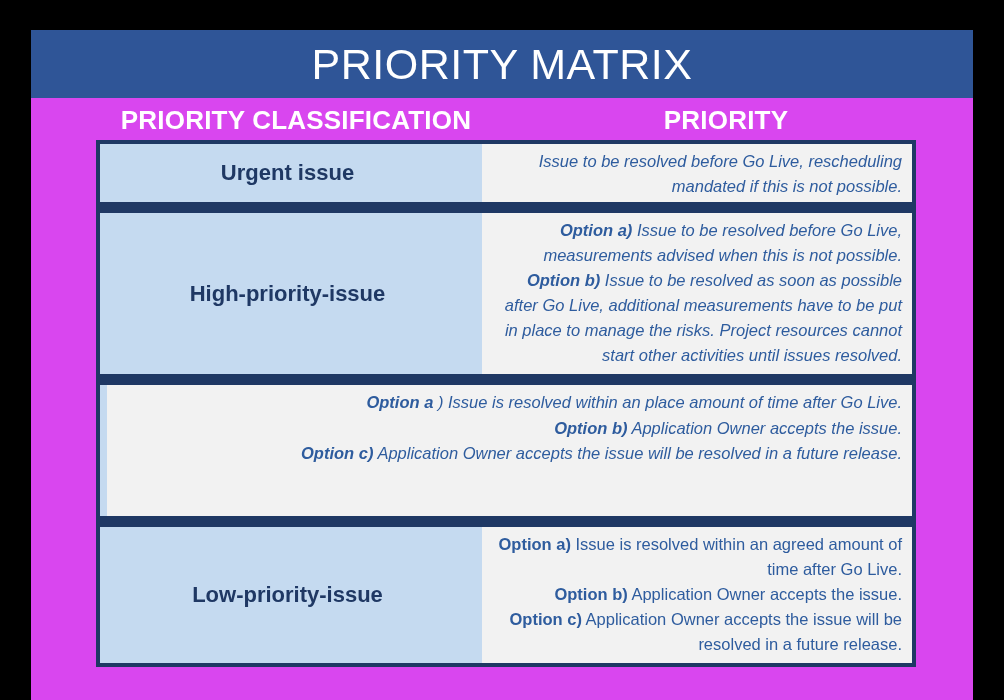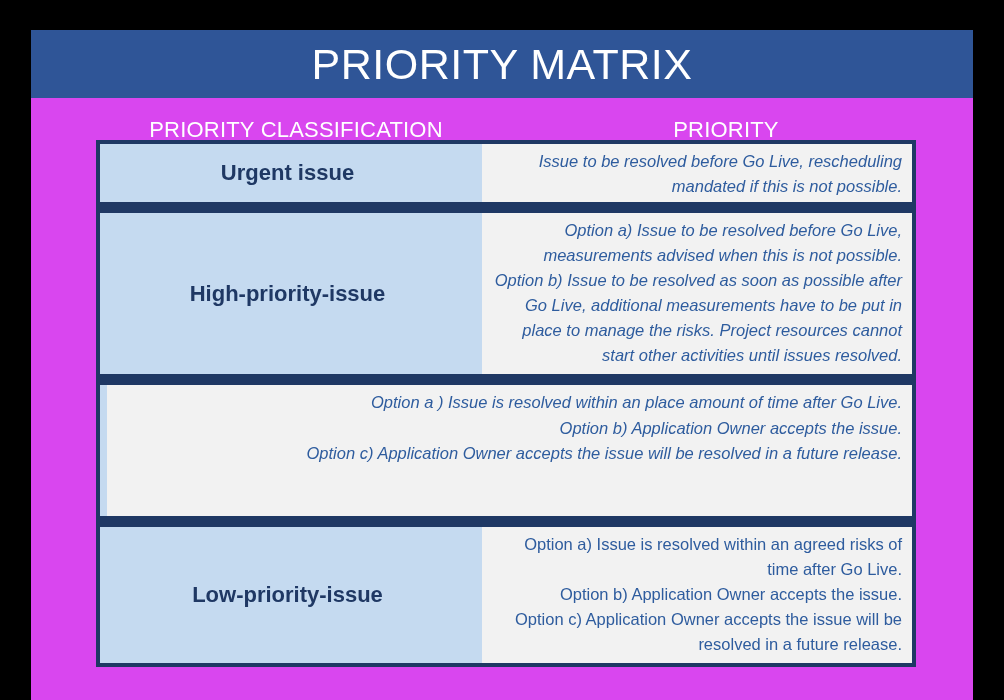--- a/index.html
+++ b/index.html
@@ -49,28 +49,28 @@
   }
 
   
   .col-headers {
     position: absolute;
     left: 0; top: 68px;
     width: 942px; height: 42px;
   }
   .col-head {
     position: absolute;
-    top: 11px;
+    top: 1px;
     height: 42px;
     display: flex;
     align-items: center;
     justify-content: center;
     color: #FFFFFF;
-    font-size: 22px;
-    font-weight: normal;
+    font-size: 26px;
+    font-weight: bold;
     letter-spacing: 0.2px;
     white-space: nowrap;
   }
   .col-head.left  { left: 65px;  width: 400px; }
   .col-head.right { left: 475px; width: 440px; }
 
   
   .table {
     position: absolute;
     left: 65px; top: 110px;
@@ -115,21 +115,21 @@
     border-left: 7px solid #C5DAF0;
     box-sizing: border-box;
     padding: 5px 10px 6px 10px;
     color: #2E5C9E;
     font-size: 16.5px;
     line-height: 1.52;
   }
   .cell-guidance.italic { font-style: italic; }
   .cell-guidance.upright { font-style: normal; }
   .cell-guidance p { margin: 0; text-align: right; }
-  .cell-guidance b { font-weight: normal; }
+  .cell-guidance b { font-weight: bold; }
 
   
   .row-1 { height: 58px; }
   .row-2 { height: 163px; }
   .row-3 { height: 134px; }
   .row-4 { height: 140px; }
 </style>
 </head>
 <body>
 
@@ -185,21 +185,21 @@
           </p>
         </div>
       </div>
 
       <div class="row row-4">
         <div class="cell-label">
           <span>Low-priority-issue</span>
         </div>
         <div class="cell-guidance upright">
           <p>
-            <b>Option a)</b><span> Issue is resolved within an agreed risks of time after Go Live.</span>
+            <b>Option a)</b><span> Issue is resolved within an agreed amount of time after Go Live.</span>
           </p>
           <p>
             <b>Option b)</b><span> Application Owner accepts the issue.</span>
           </p>
           <p>
             <b>Option c)</b><span> Application Owner accepts the issue will be resolved in a future release.</span>
           </p>
         </div>
       </div>
 

